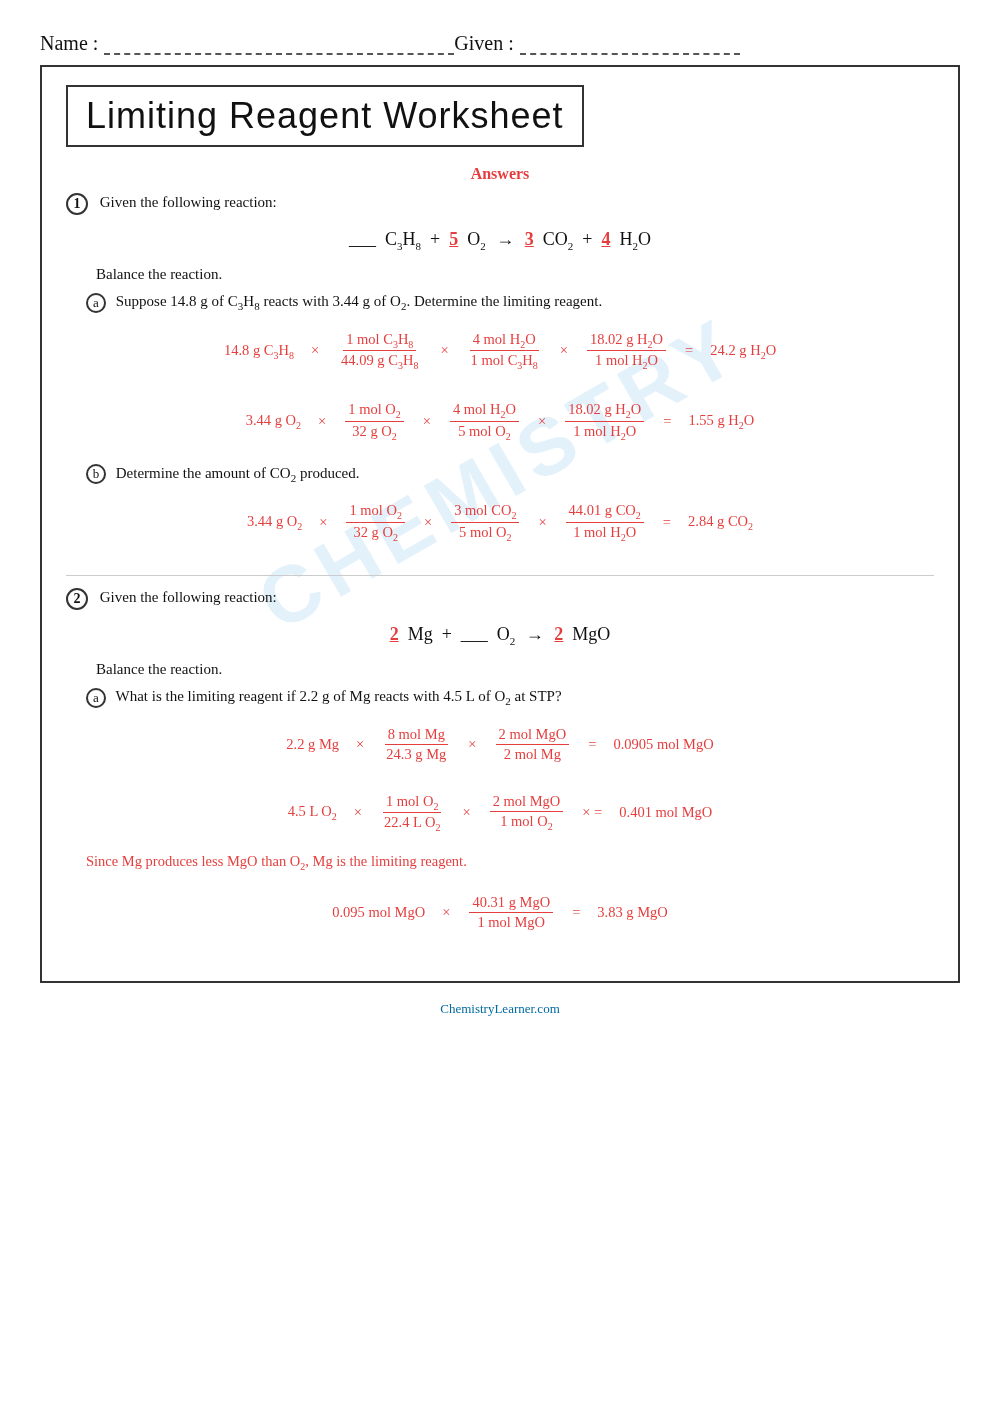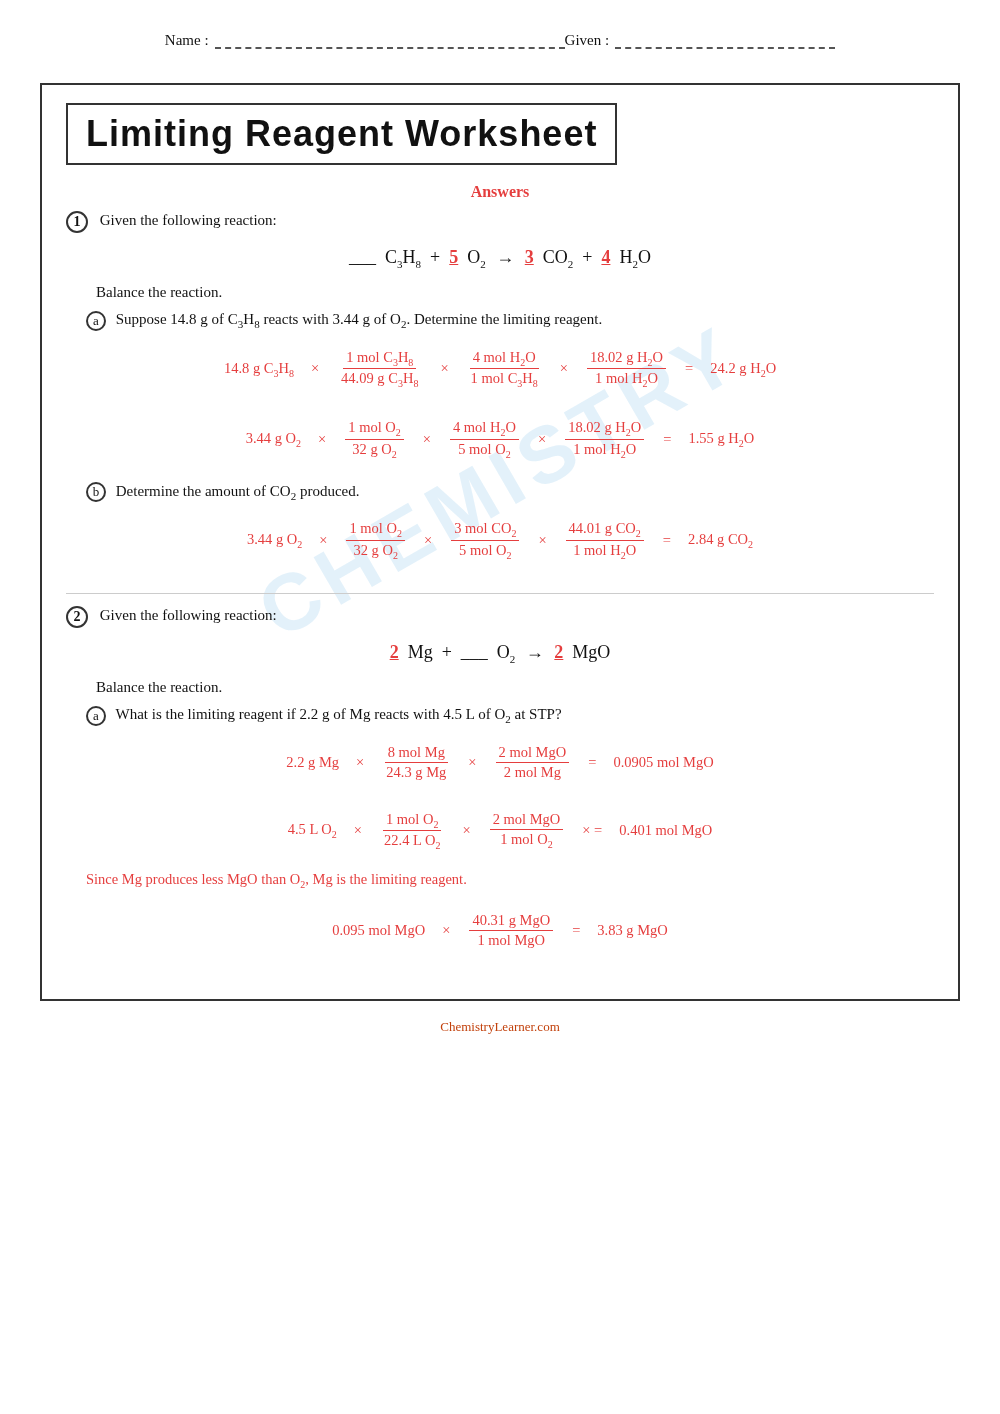--- a/index.html
+++ b/index.html
@@ -7,23 +7,23 @@
       background: #fff;
       font-family: 'Times New Roman', Times, serif;
       font-size: 15px;
       color: #111;
       width: 1000px;
       min-height: 1414px;
       padding: 30px 40px;
     }
     .header-row {
       display: flex;
-      justify-content: center;
-      margin-bottom: 34px;
-      font-size: 15px;
+      justify-content: flex-start;
+      margin-bottom: 10px;
+      font-size: 20px;
     }
     .name-field, .date-field {
       display: flex;
       align-items: flex-end;
       gap: 6px;
     }
     .dotted-line {
       border-bottom: 2px dashed #555;
       display: inline-block;
     }
@@ -31,21 +31,21 @@
     .date-line { width: 220px; }
 
     .title-box {
       border: 2px solid #333;
       display: inline-block;
       padding: 8px 18px;
       margin-bottom: 12px;
     }
     .title-box h1 {
       font-size: 36px;
-      font-weight: bold;
+      font-weight: normal;
       font-family: Arial, sans-serif;
       letter-spacing: 1px;
     }
     .answers-label {
       text-align: center;
       color: #e53e3e;
       font-weight: bold;
       font-size: 16px;
       margin-bottom: 10px;
     }
@@ -149,21 +149,21 @@
       letter-spacing: 8px;
       font-family: Arial, sans-serif;
     }
     .content-wrapper {
       position: relative;
       z-index: 1;
     }
     .footer {
       text-align: center;
       font-size: 13px;
-      color: #c2410c;
+      color: #0369a1;
       margin-top: 18px;
     }
     .arrow { margin: 0 6px; }
     .eq-sub { font-size: 11px; vertical-align: sub; }
     .divider { border: none; border-top: 1px solid #ccc; margin: 12px 0; }
   </style>
 </head>
 <body>
 
 <div style="position:relative;">

